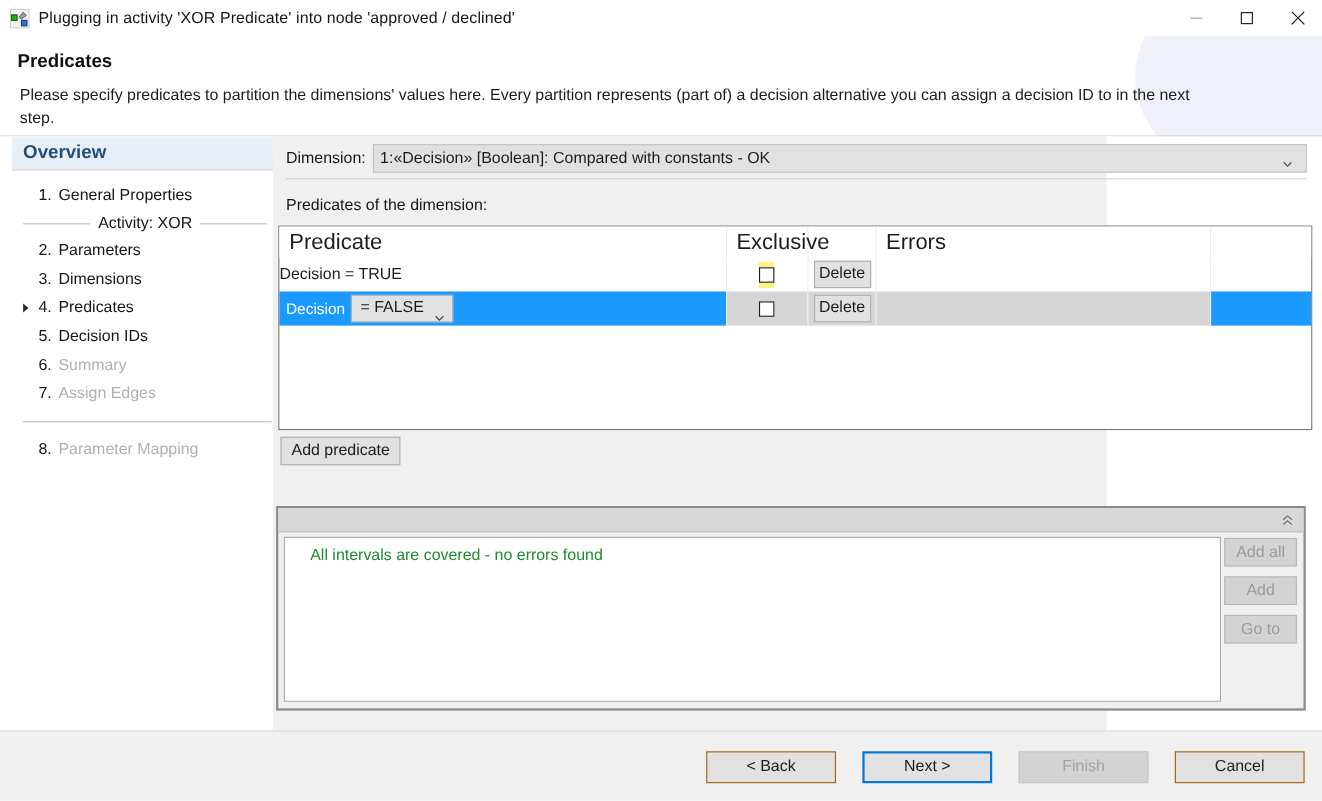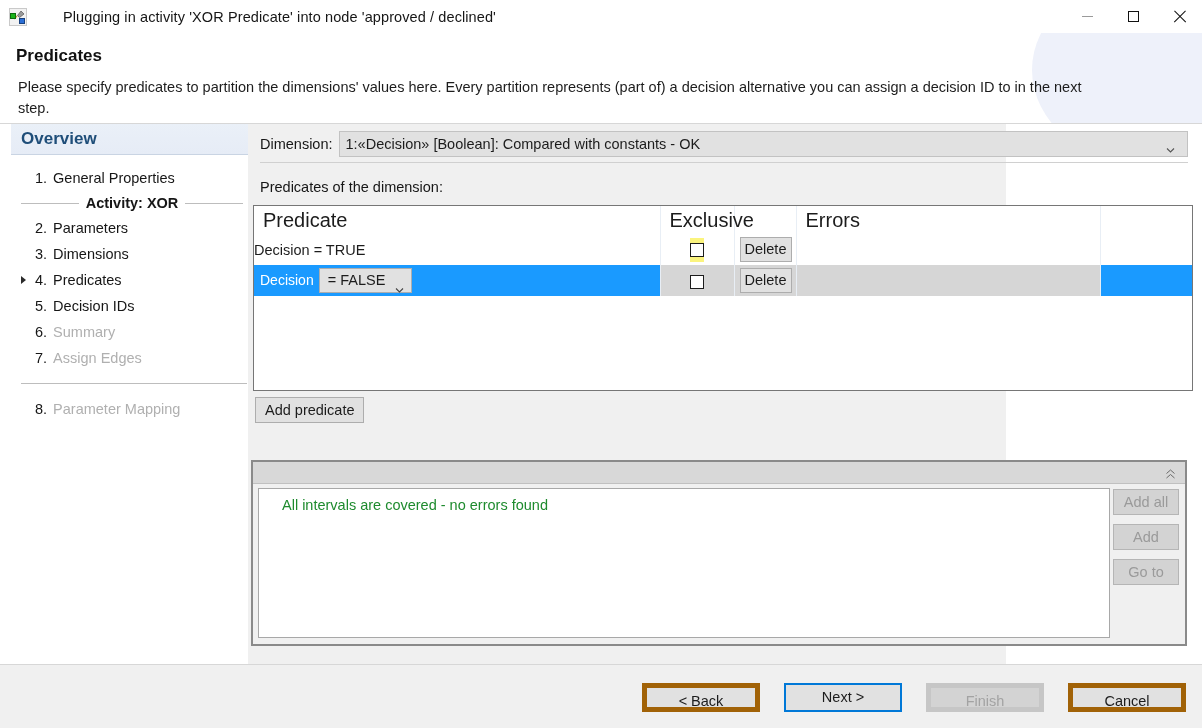--- a/index.html
+++ b/index.html
@@ -11,21 +11,21 @@
     font-family: "Liberation Sans", sans-serif;
     font-size: 14.5px;
     color: #1a1a1a;
     -webkit-font-smoothing: antialiased;
   }
 
   
   .titlebar {
     position: absolute; left: 0; top: 0; width: 1202px; height: 33px;
     background: #ffffff;
-    display: flex; align-items: center; gap: 28px;
+    display: flex; align-items: center;
   }
   .title-icon {
     width: 18px; height: 18px; margin-left: 9px; margin-right: 8px;
     position: relative; flex: 0 0 auto;
   }
   .title-text {
     font-size: 14.5px; color: #161616; white-space: nowrap;
     letter-spacing: 0.1px;
   }
   .win-btns { margin-left: auto; display: flex; height: 33px; }
@@ -96,21 +96,21 @@
     position: absolute; left: 10px; top: 50%; transform: translateY(-50%);
     width: 0; height: 0;
     border-left: 5px solid #2b2b2b;
     border-top: 4px solid transparent;
     border-bottom: 4px solid transparent;
     display: none;
   }
   .nav-item.current .caret { display: block; }
   .nav-group {
     display: flex; align-items: center; height: 24px;
-    padding: 0 14px 0 10px; color: #161616; font-size: 14.5px; font-weight: bold;
+    padding: 0 14px 0 10px; color: #161616; font-size: 14.5px;
   }
   .nav-group .line { flex: 1 1 auto; height: 1px; background: #bdbdbd; }
   .nav-group .lbl { padding: 0 7px; white-space: nowrap; }
   .nav-divider {
     margin: 12px 10px 12px 10px; height: 1px; background: #bdbdbd;
   }
 
   
   .main {
     position: absolute; left: 248px; top: 124px; width: 758px; height: 540px;
@@ -233,21 +233,21 @@
   
   .footer {
     position: absolute; left: 0; top: 664px; width: 1202px; height: 64px;
     background: #f0f0f0; border-top: 1px solid #d7d7d7;
   }
   .btn-bar {
     position: absolute; right: 16px; top: 18px; display: flex; gap: 24px;
   }
   .btn-nav {
     width: 118px; height: 29px; line-height: 27px; text-align: center;
-    background: #e1e1e1; border: 5px solid #a16207;
+    background: #e1e1e1; border: 1px solid #a16207;
     font-size: 14.5px; color: #1c1c1c;
   }
   .btn-nav.primary { border: 2px solid #0078d7; line-height: 25px; }
   .btn-nav.disabled { background: #d3d3d3; border-color: #c6c6c6; color: #a3a3a3; }
 </style>
 </head>
 <body>
 
 <div class="titlebar">
   <span class="title-icon">

